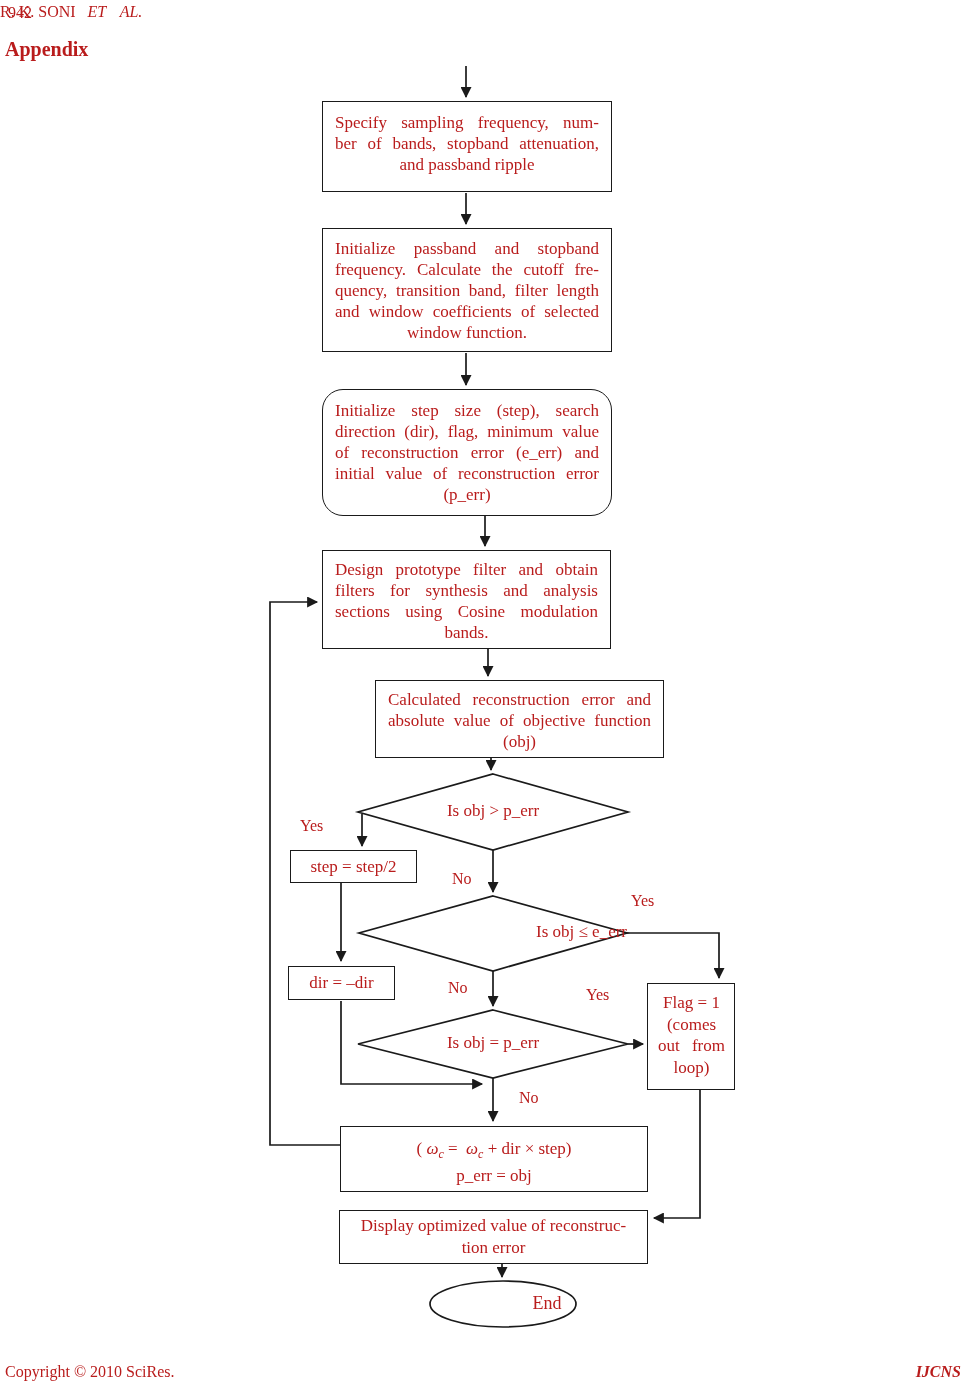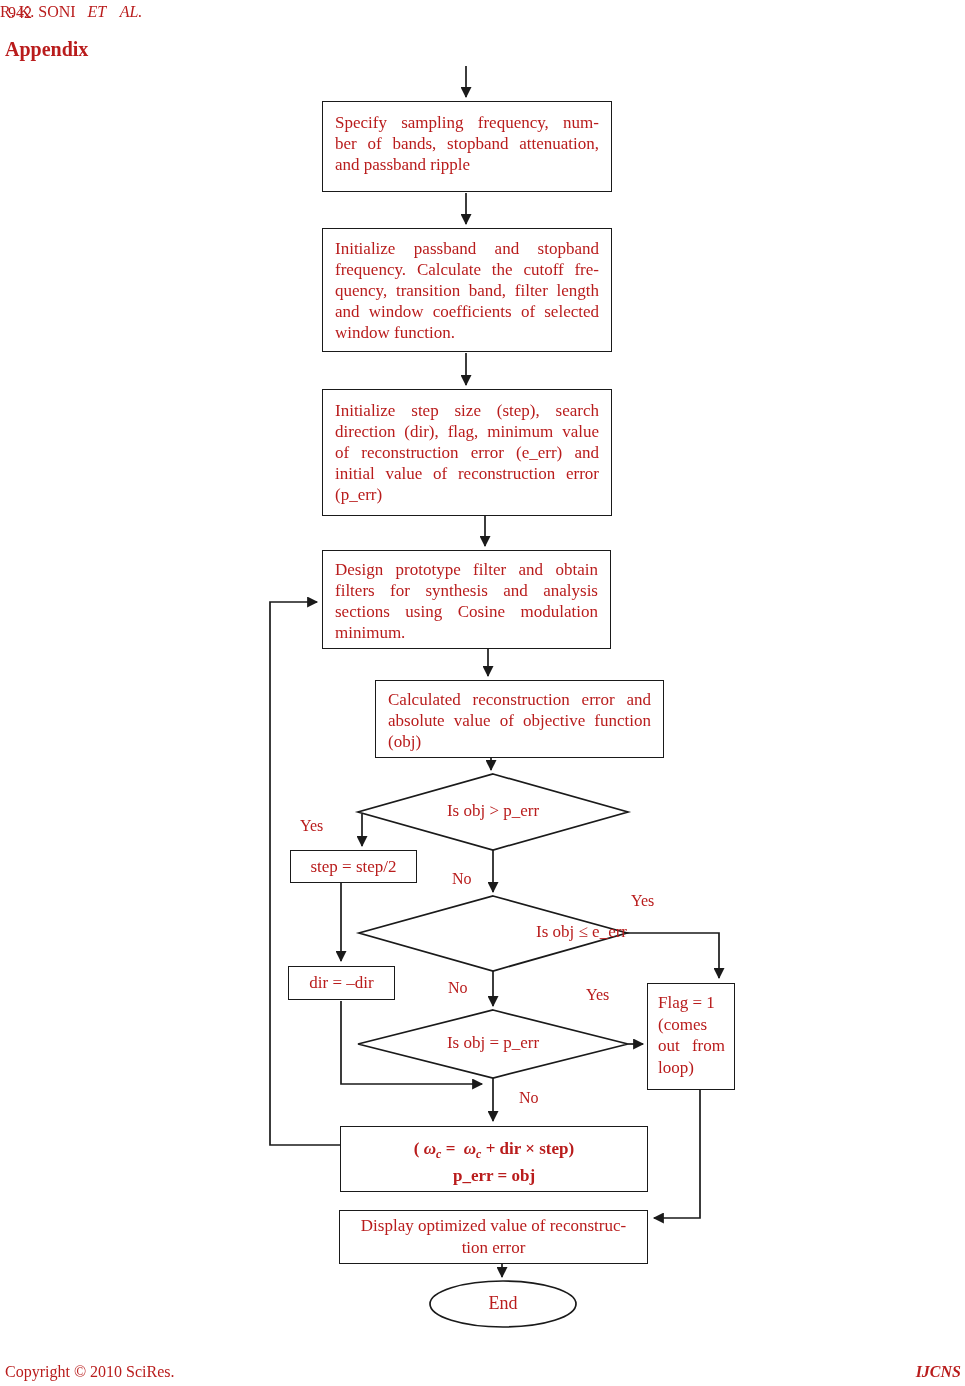--- a/index.html
+++ b/index.html
@@ -12,47 +12,47 @@
   .hdr-num{left:8px;top:4px;font-size:16px;}
   .hdr-center{left:0;top:3px;width:894px;text-align:left;font-size:16px;}
   .hdr-center .etal{font-style:italic;margin-left:12px;word-spacing:10px;}
   .section-title{left:5px;top:38px;font-size:20px;font-weight:bold;}
   .fbox{
     position:absolute;box-sizing:border-box;background:#ffffff;
     border:1.5px solid #1a1a1a;font-size:17px;line-height:21px;z-index:1;
     padding:10px 12px 0 12px;
   }
   .jline{text-align:justify;text-align-last:justify;}
-  .lline{text-align:left;}
+  .lline{text-align:center;}
   .small-box{
     position:absolute;box-sizing:border-box;background:#ffffff;
     border:1.5px solid #1a1a1a;font-size:17px;z-index:1;
     display:flex;align-items:center;justify-content:center;
   }
   .dlabel{position:absolute;z-index:2;font-size:17px;text-align:center;}
   .branch{position:absolute;z-index:2;font-size:16px;}
   .flagbox{
     position:absolute;box-sizing:border-box;background:#ffffff;
     border:1.5px solid #1a1a1a;font-size:17px;line-height:21.5px;z-index:1;
     padding:8px 9px 0 10px;
   }
   .updbox{
     position:absolute;box-sizing:border-box;background:#ffffff;
     border:1.5px solid #1a1a1a;font-size:17px;z-index:1;text-align:center;
-    padding-top:9px;line-height:26px;font-weight:bold;
+    padding-top:9px;line-height:26px;
   }
   .pre{white-space:pre;}
   .omega{font-style:italic;}
   .sub{font-style:italic;font-size:12px;position:relative;top:4px;}
   .dispbox{
     position:absolute;box-sizing:border-box;background:#ffffff;
     border:1.5px solid #1a1a1a;font-size:17px;line-height:22px;z-index:1;
     text-align:center;padding-top:4px;
   }
-  .end-label{position:absolute;z-index:2;font-size:18px;text-align:center;}
+  .end-label{position:absolute;z-index:2;font-size:18px;text-align:center;margin-left:44px;}
   .footer-left{left:5px;top:1363px;font-size:16px;}
   .footer-right{right:4px;top:1363px;font-size:16px;font-weight:bold;font-style:italic;margin-left:16px;}
 </style>
 </head>
 <body>
 
 <div class="page">
 
   <svg class="wires" width="965" height="1386" viewBox="0 0 965 1386">
     <defs>
@@ -103,33 +103,33 @@
   </div>
 
   <div class="fbox" style="left:322px;top:228px;width:290px;height:124px;padding-top:9px;">
     <div class="jline">Initialize passband and stopband</div>
     <div class="jline">frequency. Calculate the cutoff fre-</div>
     <div class="jline">quency, transition band, filter length</div>
     <div class="jline">and window coefficients of selected</div>
     <div class="lline">window function.</div>
   </div>
 
-  <div class="fbox" style="left:322px;top:389px;width:290px;height:127px;">
+  <div class="fbox" style="left:322px;top:389px;width:290px;height:127px;border-radius:21px;">
     <div class="jline">Initialize step size (step), search</div>
     <div class="jline">direction (dir), flag, minimum value</div>
     <div class="jline">of reconstruction error (e_err) and</div>
     <div class="jline">initial value of reconstruction error</div>
     <div class="lline">(p_err)</div>
   </div>
 
   <div class="fbox" style="left:322px;top:550px;width:289px;height:99px;padding-top:8px;">
     <div class="jline">Design prototype filter and obtain</div>
     <div class="jline">filters for synthesis and analysis</div>
     <div class="jline">sections using Cosine modulation</div>
-    <div class="lline">minimum.</div>
+    <div class="lline">bands.</div>
   </div>
 
   <div class="fbox" style="left:328px;top:680px;width:289px;height:78px;padding-top:8px;margin-left:47px;">
     <div class="jline">Calculated reconstruction error and</div>
     <div class="jline">absolute value of objective function</div>
     <div class="lline">(obj)</div>
   </div>
 
   <div class="dlabel" style="left:358px;top:801px;width:270px;">Is obj &gt; p_err</div>
   <div class="dlabel" style="left:359px;top:922px;width:268px;text-align:right;">Is obj ≤ e_err</div>

